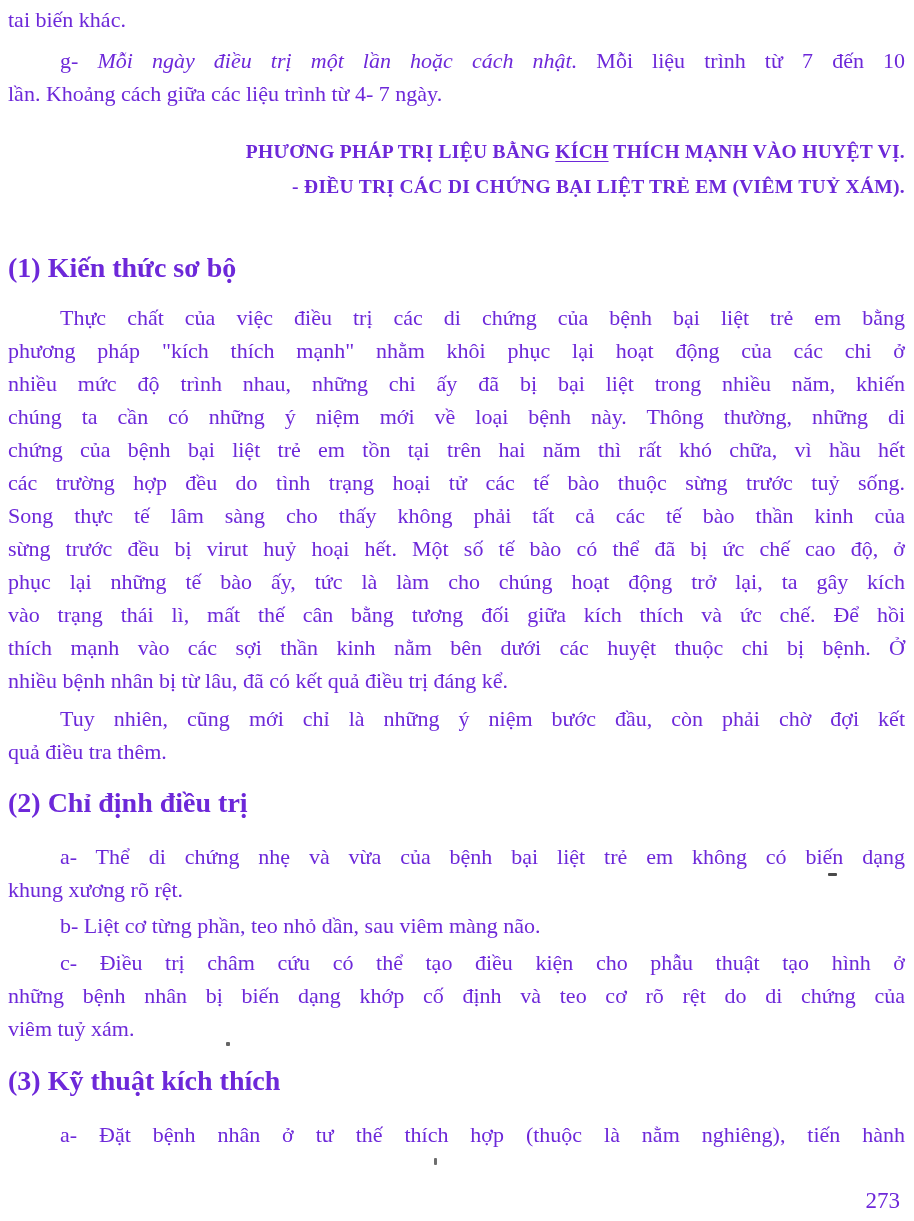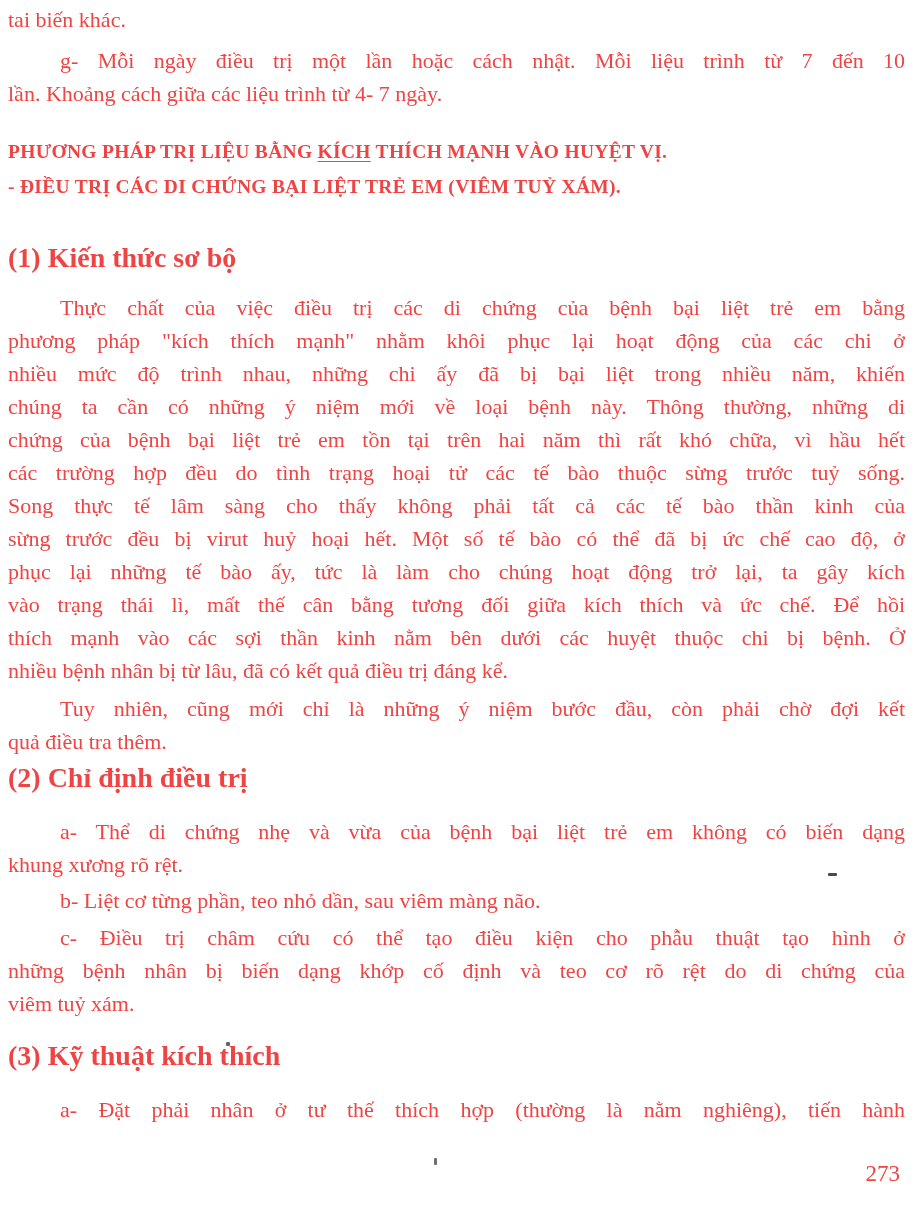--- a/index.html
+++ b/index.html
@@ -2,53 +2,53 @@
 <html><head>
 <meta charset="utf-8">
 <style>
   html, body { margin: 0; padding: 0; background: #e8e8e8; }
   .page {
     position: relative;
     width: 914px;
     height: 1221px;
     margin: 0 auto;
     background: #ffffff;
-    color: #ef4444;
+    color: #6d28d9;
     font-family: "Liberation Serif", "DejaVu Serif", serif;
     box-sizing: border-box;
     padding: 3px 9px 0 8px;
     overflow: hidden;
   }
   .l { font-size: 22px; line-height: 33px; white-space: normal; }
   .jl { text-align: justify; text-align-last: justify; }
   .ind { text-indent: 52px; }
-  .it { }
+  .it { font-style: italic; }
   .blk-g { margin-top: 8px; }
   .hdr-block { margin-top: 24px; }
   .hdr {
-    text-align: left;
+    text-align: right;
     font-weight: bold;
     font-size: 19.5px;
     line-height: 35px;
     letter-spacing: 0.3px;
   }
   .u-word { text-decoration: underline; text-underline-offset: 3px; }
   .hd { font-weight: bold; font-size: 28px; line-height: 40px; }
-  .hd1 { margin-top: 34px; }
+  .hd1 { margin-top: 44px; }
   .p1 { margin-top: 13px; }
   .p2 { margin-top: 5px; }
-  .hd2 { }
+  .hd2 { margin-top: 15px; }
   .pa { margin-top: 17px; }
   .pb { margin-top: 3px; }
   .pc { margin-top: 4px; }
   .hd3 { margin-top: 16px; }
   .pa3 { margin-top: 17px; }
   .page-number {
     position: absolute;
-    top: 1161px;
+    top: 1188px;
     right: 14px;
     font-size: 23px;
     line-height: 26px;
   }
   .art { position: absolute; background: #4a4a4a; border-radius: 1px; }
   .art-dash { left: 828px; top: 873px; width: 9px; height: 3px; }
   .art-tick { left: 434px; top: 1158px; width: 3px; height: 7px; opacity: .8; }
   .art-dot  { left: 226px; top: 1042px; width: 4px; height: 4px; opacity: .85; }
 </style>
 </head>
@@ -103,21 +103,21 @@
 
   <div class="pc">
     <div class="l jl ind">c- Điều trị châm cứu có thể tạo điều kiện cho phẫu thuật tạo hình ở</div>
     <div class="l jl">những bệnh nhân bị biến dạng khớp cố định và teo cơ rõ rệt do di chứng của</div>
     <div class="l">viêm tuỷ xám.</div>
   </div>
 
   <div class="hd hd3">(3) Kỹ thuật kích thích</div>
 
   <div class="pa3">
-    <div class="l jl ind">a- Đặt phải nhân ở tư thế thích hợp (thường là nằm nghiêng), tiến hành</div>
+    <div class="l jl ind">a- Đặt bệnh nhân ở tư thế thích hợp (thuộc là nằm nghiêng), tiến hành</div>
   </div>
 
   <div class="page-number">273</div>
 
   <div class="art art-dash"></div>
   <div class="art art-tick"></div>
   <div class="art art-dot"></div>
 
 </div>
 

